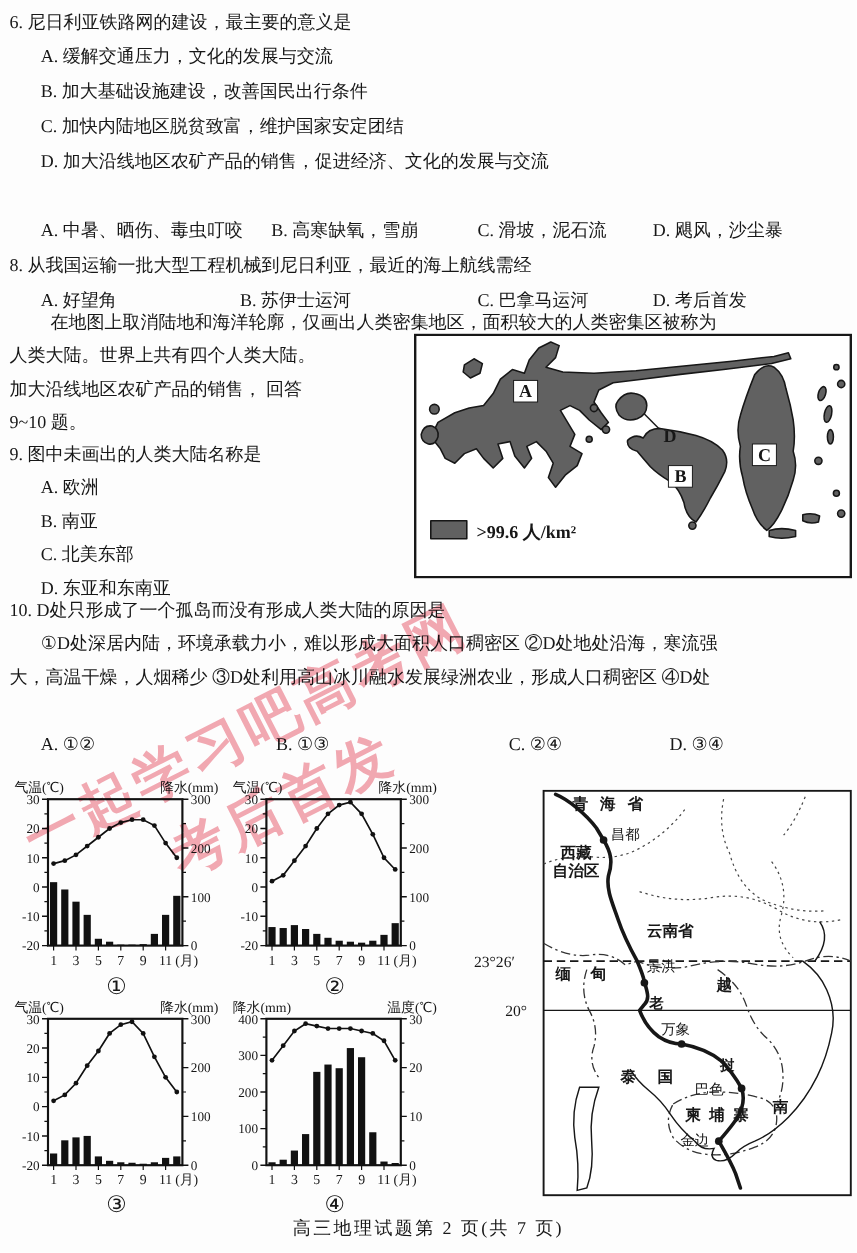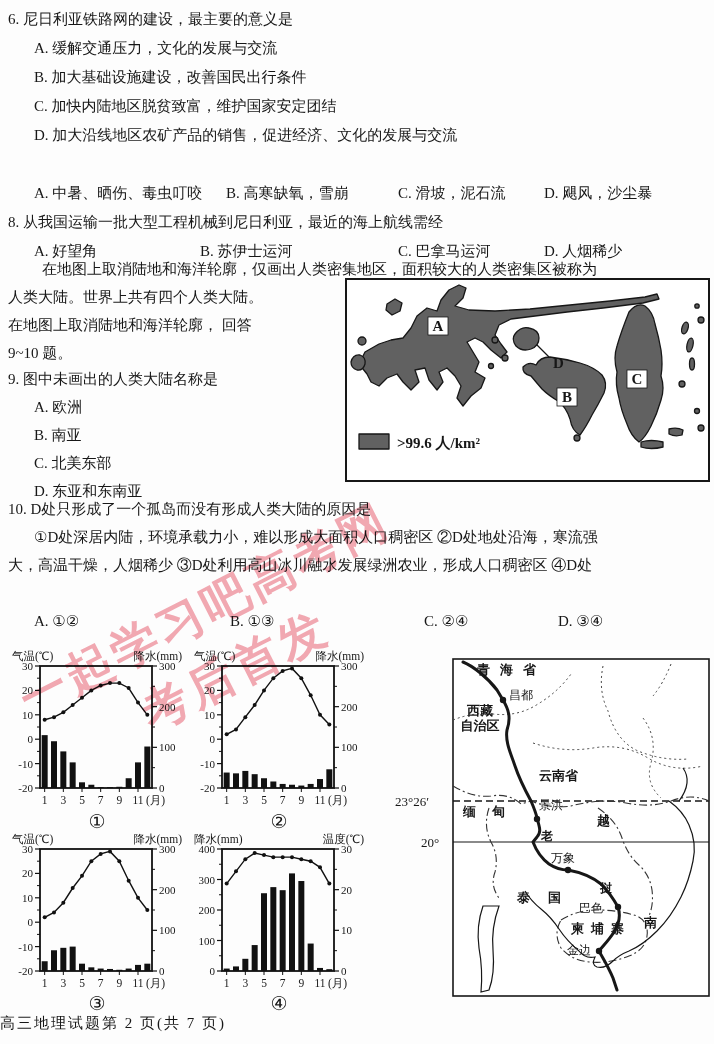--- a/index.html
+++ b/index.html
@@ -2,21 +2,21 @@
 <html><head>
 <meta charset="utf-8">
 <style>
   html,body{margin:0;padding:0;background:#fff;}
   .page{position:relative;width:714px;height:1044px;background:#fdfdfd;overflow:hidden;
         font-family:"Liberation Serif",serif;color:#171717;}
   .ln{position:absolute;font-size:15px;white-space:nowrap;line-height:22px;}
   .opt{position:absolute;white-space:nowrap;}
   svg text{font-family:"Liberation Serif",serif;fill:#171717;}
   .caption{position:absolute;width:182px;text-align:center;font-size:19px;}
-  .footer{position:absolute;top:1014px;left:0;width:714px;
+  .footer{position:absolute;top:1014px;left:0;width:714px;text-align:center;
           font-size:15px;letter-spacing:2px;}
   .watermark{position:absolute;left:-15px;top:572px;width:470px;text-align:center;
              transform:rotate(-27deg);font-family:"Liberation Sans",sans-serif;
              font-weight:bold;font-size:47px;letter-spacing:4px;line-height:1.45;
              color:rgba(231,84,104,0.5);z-index:6;pointer-events:none;mix-blend-mode:multiply;}
   .chartbox{position:absolute;}
 </style>
 </head>
 <body>
 
@@ -38,26 +38,26 @@
     <span class="opt" style="left:226px">B. 高寒缺氧，雪崩</span>
     <span class="opt" style="left:398px">C. 滑坡，泥石流</span>
     <span class="opt" style="left:544px">D. 飓风，沙尘暴</span>
   </div>
 
   <div class="ln" style="left:8px;top:211px">8. 从我国运输一批大型工程机械到尼日利亚，最近的海上航线需经</div>
   <div class="ln" style="left:0;top:240px;width:714px">
     <span class="opt" style="left:34px">A. 好望角</span>
     <span class="opt" style="left:200px">B. 苏伊士运河</span>
     <span class="opt" style="left:398px">C. 巴拿马运河</span>
-    <span class="opt" style="left:544px">D. 人烟稀少</span>
+    <span class="opt" style="left:544px">D. 考后首发</span>
   </div>
 
   <div class="ln" style="left:42px;top:258px">在地图上取消陆地和海洋轮廓，仅画出人类密集地区，面积较大的人类密集区被称为</div>
   <div class="ln" style="left:8px;top:286px">人类大陆。世界上共有四个人类大陆。</div>
-  <div class="ln" style="left:8px;top:314px">在地图上取消陆地和海洋轮廓， 回答</div>
+  <div class="ln" style="left:8px;top:314px">加大沿线地区农矿产品的销售， 回答</div>
   <div class="ln" style="left:8px;top:342px">9~10 题。</div>
 
   <div class="ln" style="left:8px;top:368px">9. 图中未画出的人类大陆名称是</div>
   <div class="ln" style="left:34px;top:396px">A. 欧洲</div>
   <div class="ln" style="left:34px;top:424px">B. 南亚</div>
   <div class="ln" style="left:34px;top:452px">C. 北美东部</div>
   <div class="ln" style="left:34px;top:480px">D. 东亚和东南亚</div>
 
   <svg style="position:absolute;left:345px;top:278px" width="365" height="204" viewBox="0 0 365 204">
     <rect x="1" y="1" width="363" height="202" fill="#fff" stroke="#171717" stroke-width="2"></rect>

